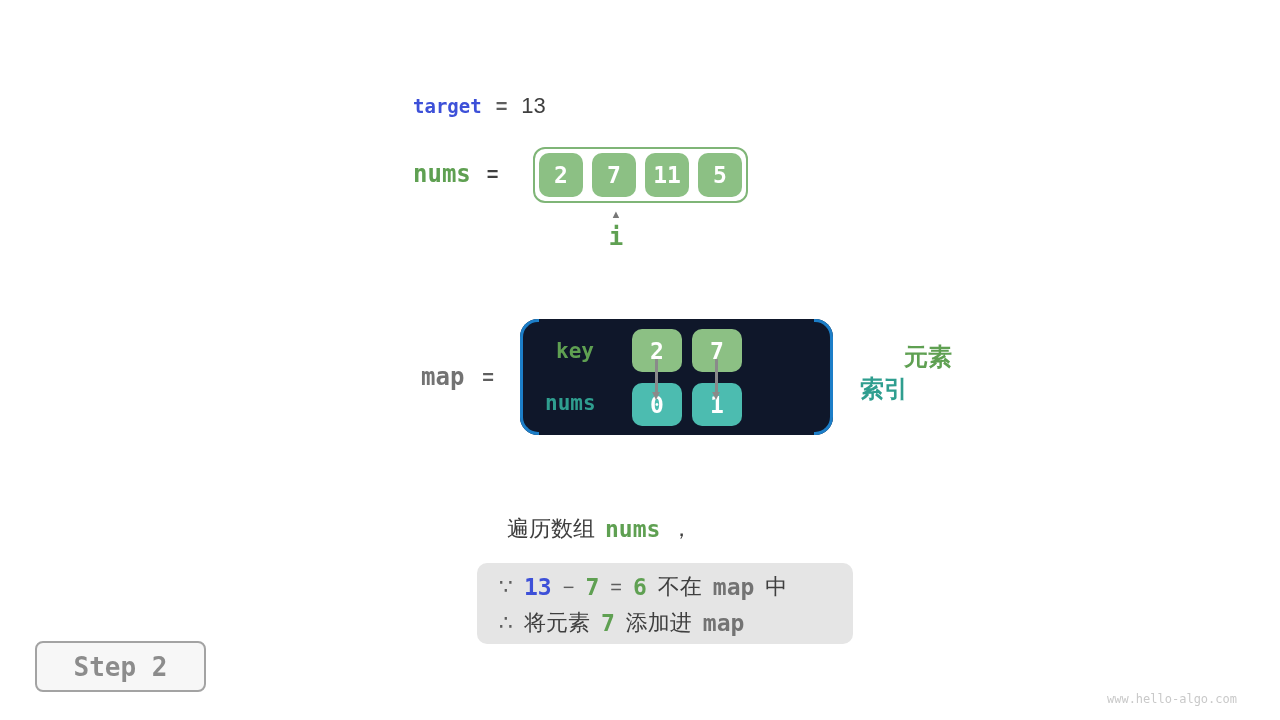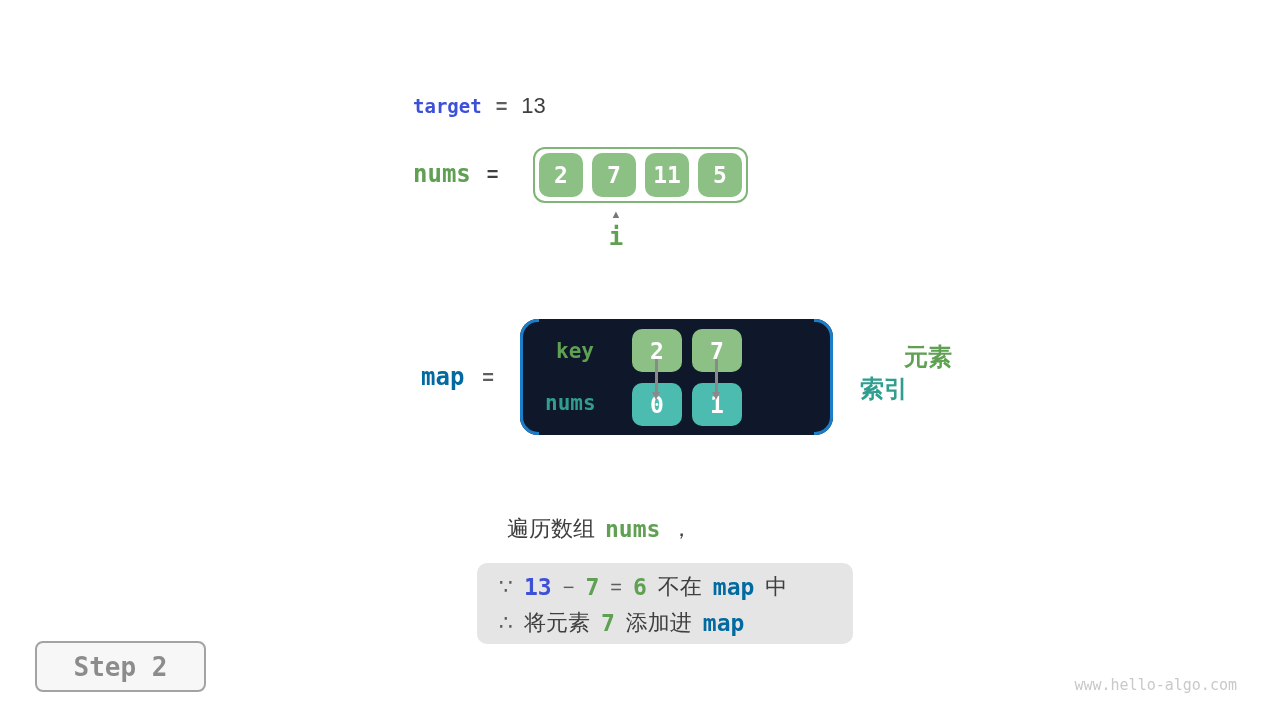--- a/index.html
+++ b/index.html
@@ -9,21 +9,21 @@
     position: relative;
     overflow: hidden;
     font-family: "Liberation Sans", "DejaVu Sans", sans-serif;
   }
   .abs { position: absolute; }
   .row { display: flex; align-items: center; }
   .mono { font-family: "DejaVu Sans Mono", monospace; font-weight: bold; }
   .c-indigo { color: #3D50D8; }
   .c-green  { color: #5FA052; }
   .c-teal   { color: #2F9E8F; }
-  .c-blue   { color: #0369a1; }
+  .c-blue   { color: #737373; }
   .c-dark   { color: #3F3F3F; }
   .c-gray   { color: #5E5E5E; }
 
   
   .array-frame {
     display: flex; gap: 9px;
     padding: 4px;
     border: 2px solid #7FB577;
     border-radius: 12px;
     background: #ffffff;
@@ -109,21 +109,21 @@
     border-radius: 8px;
     box-sizing: border-box;
     display: flex; align-items: center; justify-content: center;
     font-family: "DejaVu Sans Mono", monospace;
     font-weight: bold; font-size: 26px;
     color: #8C8C8C;
   }
 
   .watermark {
     font-family: "DejaVu Sans Mono", monospace;
-    font-size: 15px; color: #C9C9C9; font-weight: normal;
+    font-size: 12px; color: #C9C9C9; font-weight: normal; margin-top: 16px;
   }
 </style>
 </head>
 <body>
 
 <div class="abs row" style="left:413px; top:93px; gap:14px;">
   <span class="mono c-indigo" style="font-size:19px;">target</span>
   <span class="c-gray" style="font-size:20px; font-weight:bold;">=</span>
   <span class="c-dark" style="font-size:22px;">13</span>
 </div>

